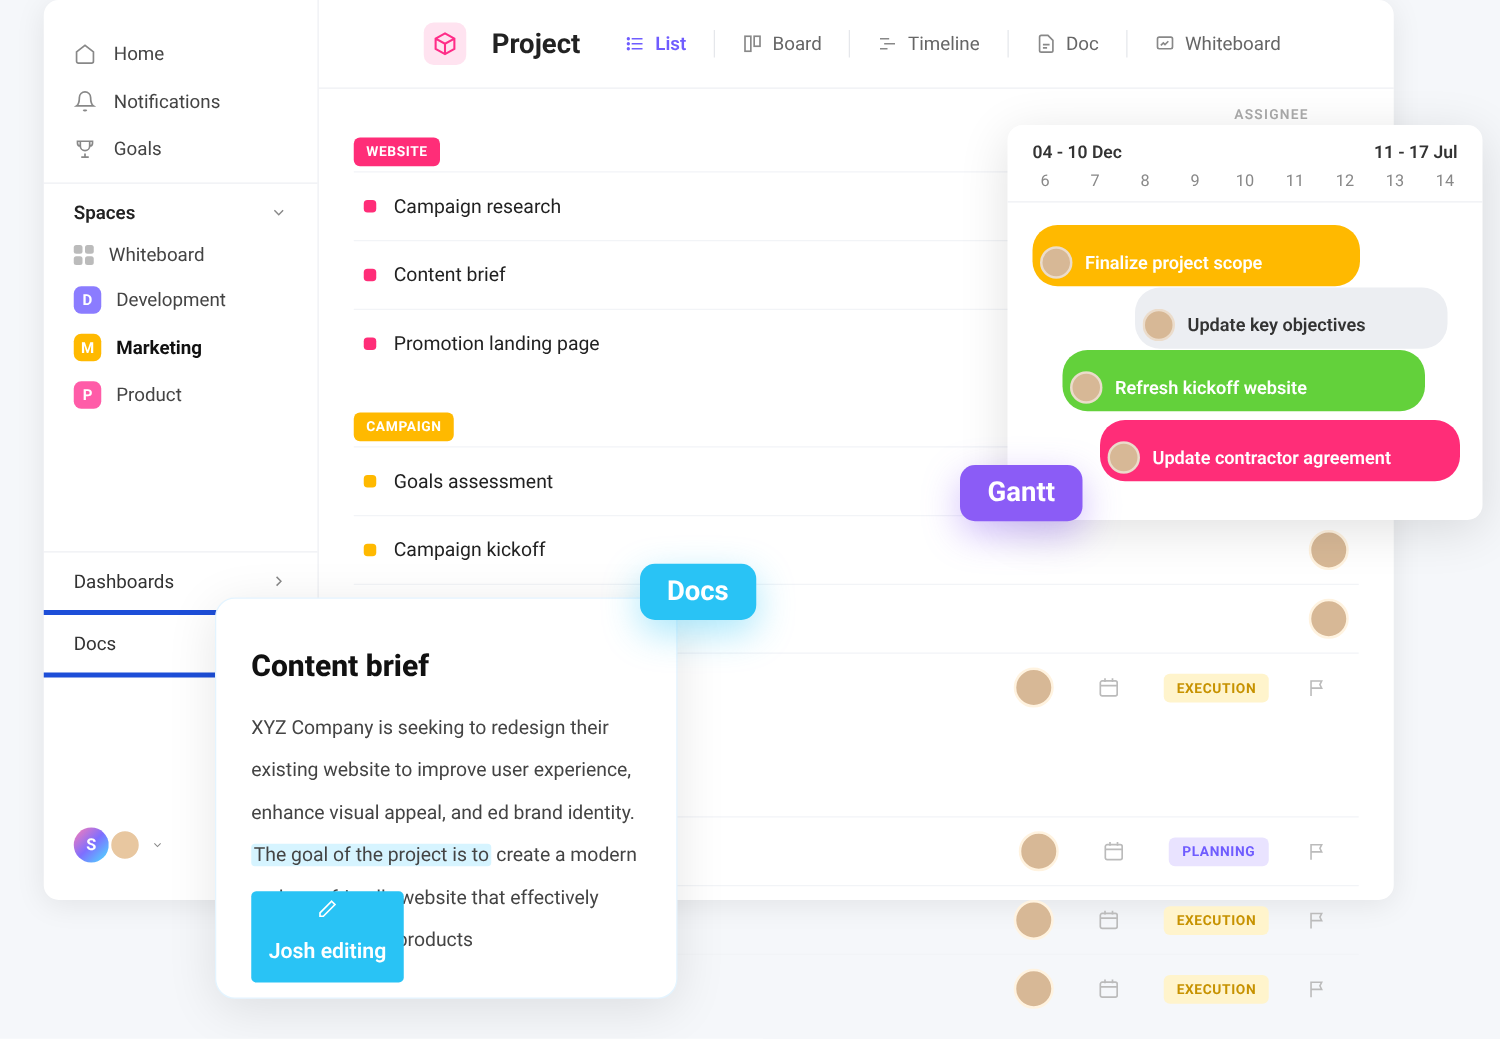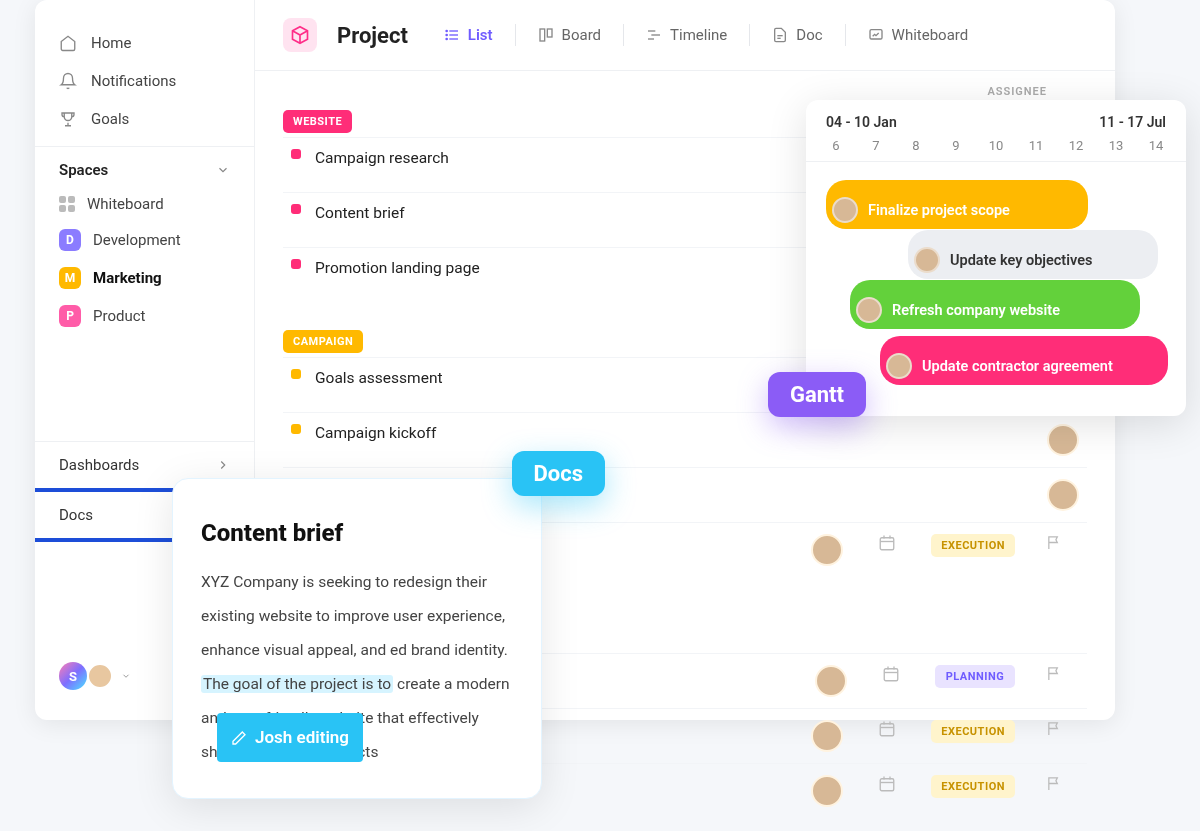--- a/index.html
+++ b/index.html
@@ -16,34 +16,34 @@
 .space-item.active { font-weight: 700; color: #111; }
 .space-badge { width: 22px; height: 22px; border-radius: 6px; display: flex; align-items: center; justify-content: center; font-size: 12px; font-weight: 700; color: #fff; }
 .bottom-nav { margin-top: auto; border-top: 1px solid #eef0f3; }
 .bottom-item { display: flex; align-items: center; justify-content: space-between; padding: 14px 24px; font-size: 15px; color: #333; border-bottom: 4px solid #1d4ed8; cursor: pointer; }
 .profile { display: flex; align-items: center; gap: 8px; padding: 14px 24px; margin-top: auto; }
 .profile-badge { width: 28px; height: 28px; border-radius: 50%; background: linear-gradient(135deg,#ff7eb3,#7e6eff,#4ae3ff); display:flex;align-items:center;justify-content:center;color:#fff;font-weight:700;font-size:13px; }
 .avatar-sm { width: 26px; height: 26px; border-radius: 50%; background: #e8c7a0; border: 2px solid #fff; margin-left:-8px; }
 
 
 .main { flex: 1; display: flex; flex-direction: column; }
-.topbar { display: flex; align-items: center; gap: 20px; padding: 18px 28px; border-bottom: 1px solid #eef0f3; }
+.topbar { display: flex; align-items: center; gap: 20px; padding: 18px 28px; border-bottom: 1px solid #eef0f3; justify-content: center; }
 .proj-icon { width: 34px; height: 34px; border-radius: 8px; background: #ffe3f0; display: flex; align-items: center; justify-content: center; }
 .proj-title { font-size: 22px; font-weight: 700; color: #222; margin-right: 10px; }
 .view-tab { display: flex; align-items: center; gap: 8px; color: #666; font-size: 15px; padding: 4px 6px; cursor:pointer; }
 .view-tab.active { color: #6f5cff; font-weight: 600; }
 .vdiv { width:1px; height:22px; background:#e5e7eb; }
 
 .col-headers { display:flex; padding: 14px 28px 0; gap: 20px; }
 .col-h { font-size: 11px; letter-spacing: 1px; color: #aaa; font-weight:600; }
 .col-h.assignee { margin-left: auto; margin-right: 40px; }
 
 .group { padding: 4px 28px 16px; }
 .group-label { display:inline-block; font-size: 11px; font-weight: 700; letter-spacing: 0.5px; padding: 5px 10px; border-radius: 5px; color:#fff; margin: 8px 0 4px; }
-.task-row { display:flex; align-items:flex-start; padding: 11px 8px; gap: 14px; border-top: 1px solid #f2f4f7; font-size: 15.5px; color:#222; }
+.task-row { display:flex; align-items:center; padding: 11px 8px; gap: 14px; border-top: 1px solid #f2f4f7; font-size: 15.5px; color:#222; }
 .task-dot { width: 10px; height: 10px; border-radius: 3px; flex-shrink: 0; }
 .task-name { flex: 1; text-align: left; }
 .avatar { width: 32px; height: 32px; border-radius:50%; background:#d7b896; border:2px solid #fff3e0; }
 .date-cell { width:60px; display:flex; justify-content:center; }
 .date-cell svg { width:18px; height:18px; stroke:#bbb; fill:none; stroke-width:1.8; }
 .status-pill { font-size:11px; font-weight:700; letter-spacing:0.5px; padding:5px 10px; border-radius:5px; min-width:80px; text-align:center; }
 .flag-cell { width:50px; display:flex; justify-content:center; }
 .flag-cell svg { width:17px; height:17px; stroke:#bbb; fill:none; stroke-width:1.8; }
 
 
@@ -54,21 +54,21 @@
 .gantt-body { position:relative; height: 230px; }
 .gantt-bar { position:absolute; display:flex; align-items:center; gap:10px; padding:17px 16px 6px 6px; border-radius:20px; font-size:14.5px; font-weight:600; }
 .gantt-bar .ba { width:26px; height:26px; border-radius:50%; background:#d7b896; border:2px solid rgba(255,255,255,0.5); flex-shrink:0; }
 .gantt-label { position:absolute; top:272px; left:-38px; background:#8b5cf6; color:#fff; font-size:22px; font-weight:700; padding:10px 22px; border-radius:12px; box-shadow:0 10px 30px rgba(139,92,246,0.4); }
 
 
 .docs-card { position:absolute; top:478px; left:172px; width:370px; background:#fff; border-radius:16px; box-shadow:0 8px 40px rgba(0,0,0,0.1); padding:40px 28px 28px; border:1px solid #e3f4ff; }
 .docs-title { font-size:24px; font-weight:800; color:#111; margin-bottom:18px; }
 .docs-body { font-size:15.5px; line-height:2.2; color:#444; position:relative; }
 .docs-highlight { background:#d6f4ff; border-radius:3px; padding:0 2px; }
-.editing-tag { position:absolute; left:16px; top:148px; background:#29c3f5; color:#fff; font-size:17px; font-weight:600; padding:6px 14px; border-radius:4px; display:flex; align-items:center; gap:8px; }
+.editing-tag { position:absolute; left:0; top:148px; background:#29c3f5; color:#fff; font-size:17px; font-weight:600; padding:6px 14px; border-radius:4px; display:flex; align-items:center; gap:8px;flex-direction:column; }
 .editing-tag svg { width:16px; height:16px; stroke:#fff; fill:none; stroke-width:2; }
 .docs-label { position:absolute; top:-28px; right:-64px; background:#29c3f5; color:#fff; font-size:22px; font-weight:700; padding:10px 22px; border-radius:12px; box-shadow:0 10px 30px rgba(41,195,245,0.4); }
 
 .chev { width:14px;height:14px;stroke:#888;fill:none;stroke-width:2; }
 .grid-icon { width:16px;height:16px; display:grid; grid-template-columns:1fr 1fr; gap:2px; }
 .grid-icon span { background:#bbb; border-radius:2px; }
 </style>
 </head>
 <body>
 
@@ -325,21 +325,21 @@
               <path d="M4 21V4h12l-2 4 2 4H4"></path>
             </svg>
           </div>
         </div>
       </div>
   </main>
 </div>
 
 <div class="gantt-card">
   <div class="gantt-header">
-    <span>04 - 10 Jan</span>
+    <span>04 - 10 Dec</span>
     <span>11 - 17 Jul</span>
   </div>
   <div class="gantt-days" id="gantt-days">
       <span class="gantt-day">6</span>
       <span class="gantt-day">7</span>
       <span class="gantt-day">8</span>
       <span class="gantt-day">9</span>
       <span class="gantt-day">10</span>
       <span class="gantt-day">11</span>
       <span class="gantt-day">12</span>
@@ -350,21 +350,21 @@
       <div class="gantt-bar" style="background: rgb(255, 185, 0); color: rgb(255, 255, 255); left: 20px; top: 18px; width: 262px;">
         <div class="ba"></div>
         <span>Finalize project scope</span>
       </div>
       <div class="gantt-bar" style="background: rgb(236, 238, 242); color: rgb(51, 51, 51); left: 102px; top: 68px; width: 250px;">
         <div class="ba"></div>
         <span>Update key objectives</span>
       </div>
       <div class="gantt-bar" style="background: rgb(99, 209, 59); color: rgb(255, 255, 255); left: 44px; top: 118px; width: 290px;">
         <div class="ba"></div>
-        <span>Refresh company website</span>
+        <span>Refresh kickoff website</span>
       </div>
       <div class="gantt-bar" style="background: rgb(255, 45, 120); color: rgb(255, 255, 255); left: 74px; top: 174px; width: 288px;">
         <div class="ba"></div>
         <span>Update contractor agreement</span>
       </div>
     </div>
   <div class="gantt-label">Gantt</div>
 </div>
 
 <div class="docs-card">

